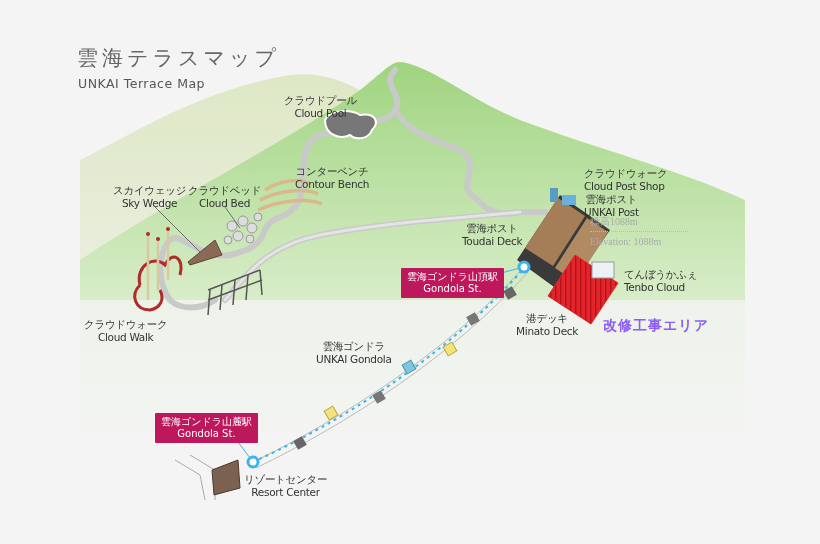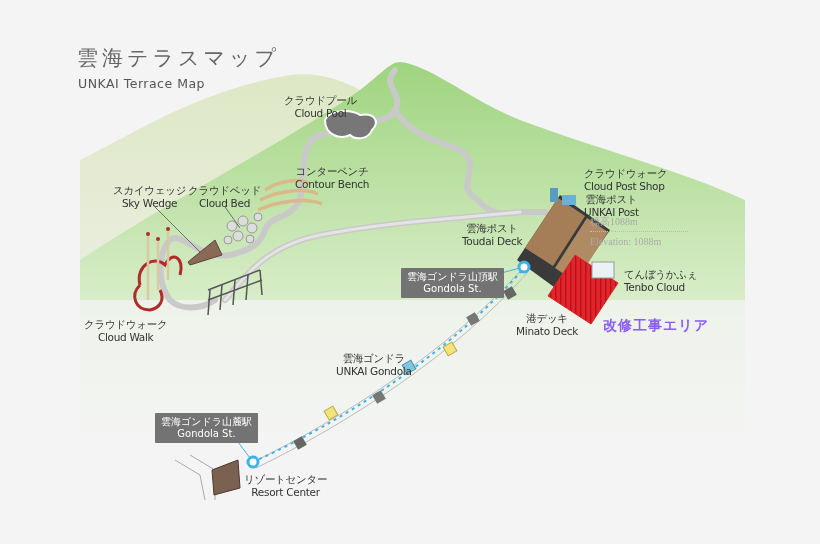--- a/index.html
+++ b/index.html
@@ -3,21 +3,21 @@
 <meta charset="utf-8">
 <style>
   html, body { margin:0; padding:0; }
   body { width:820px; height:544px; background:#f4f4f4; position:relative; overflow:hidden;
          font-family:"DejaVu Sans", "Liberation Sans", sans-serif; color:#333; }
   .map-svg { position:absolute; left:0; top:0; width:820px; height:544px; }
   .lbl { position:absolute; text-align:center; line-height:1.2; font-size:10.5px; color:#333; white-space:nowrap; letter-spacing:-0.3px; }
   .lbl span { display:block; }
   .title-ja { position:absolute; left:77px; top:44px; font-family:"DejaVu Serif","Liberation Serif",serif; font-size:21px; color:#666; letter-spacing:4px; }
   .title-en { position:absolute; left:78px; top:76px; font-size:12.5px; color:#555; letter-spacing:0.5px; }
-  .station { position:absolute; background:#737373; color:#fff; font-size:10px; line-height:1.2; text-align:center; padding:3px 6px; border-radius:1px; }
+  .station { position:absolute; background:#be185d; color:#fff; font-size:10px; line-height:1.2; text-align:center; padding:3px 6px; border-radius:1px; }
   .station span { display:block; }
   .elev { position:absolute; left:590px; top:217px; width:98px; font-size:10px; color:#aaa; line-height:1;font-family:Liberation Serif, serif; }
   .elev .ja { display:block; padding-bottom:4px; border-bottom:1px dotted #bbb; }
   .elev .en { display:block; padding-top:5px; }
   .construction { position:absolute; left:603px; top:317px; font-size:14px; color:#8b5cf6; font-weight:bold; letter-spacing:1px; }
 </style>
 </head>
 <body>
 
 <svg class="map-svg" viewBox="0 0 820 544">
@@ -173,21 +173,21 @@
     <span>Toudai Deck</span>
 </div>
 <div class="lbl" style="left:624px; top:268px; text-align:left;">
   <span>てんぼうかふぇ</span>
     <span>Tenbo Cloud</span>
 </div>
 <div class="lbl" style="left:516px; top:312px;">
   <span>港デッキ</span>
     <span>Minato Deck</span>
 </div>
-<div class="lbl" style="left:316px; top:352px;margin-left:20px;">
+<div class="lbl" style="left:316px; top:340px;">
   <span>雲海ゴンドラ</span>
     <span>UNKAI Gondola</span>
 </div>
 <div class="lbl" style="left:244px; top:473px; text-align:center;">
   <span>リゾートセンター</span>
     <span>Resort Center</span>
 </div>
 
 <div class="station" style="left:401px; top:268px;">
   <span>雲海ゴンドラ山頂駅</span>

